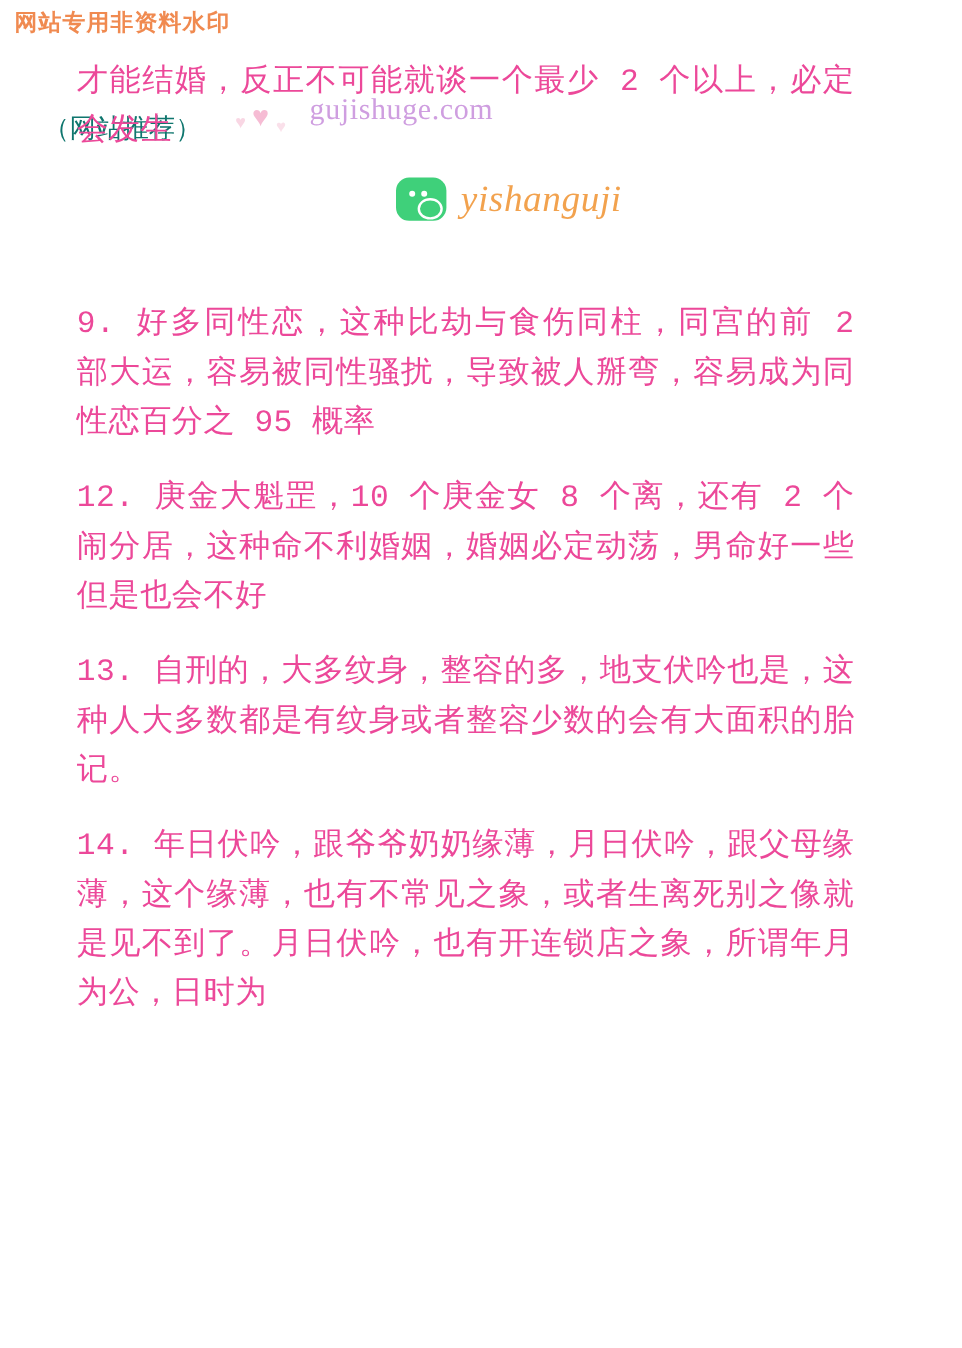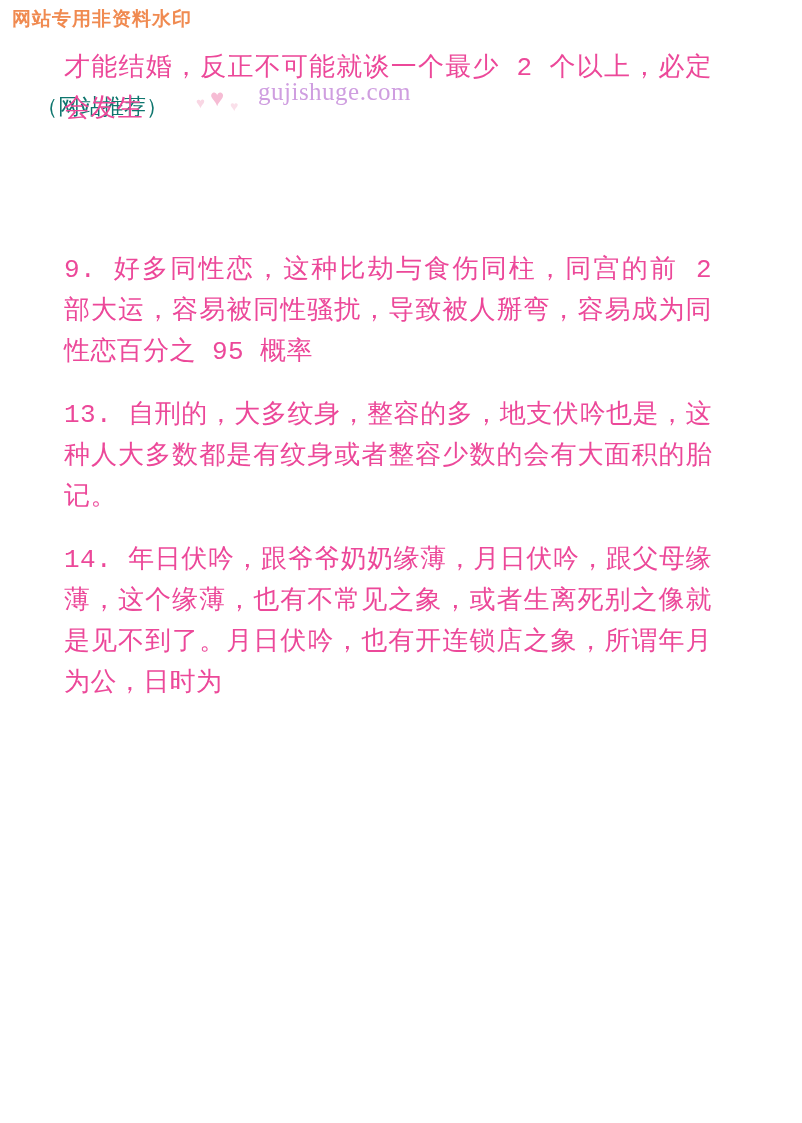--- a/index.html
+++ b/index.html
@@ -143,21 +143,26 @@
   <div class="wm-recommend">（网站推荐）</div>
 
   <div class="wm-heart">
     <span class="h h1">♥</span>
     <span class="h h2">♥</span>
     <span class="h h3">♥</span>
   </div>
 
   <div class="wm-domain">gujishuge.com</div>
 
+  <div class="wm-wechat-row">
+    <span class="wechat-badge"></span>
+    <span class="wm-wechat-id">yishanguji</span>
+  </div>
 
   <div class="content">
     <p class="para first">才能结婚，反正不可能就谈一个最少 2 个以上，必定会发生</p>
     <p class="para">9. 好多同性恋，这种比劫与食伤同柱，同宫的前 2 部大运，容易被同性骚扰，导致被人掰弯，容易成为同性恋百分之 95 概率</p>
+    <p class="para">12. 庚金大魁罡，10 个庚金女 8 个离，还有 2 个闹分居，这种命不利婚姻，婚姻必定动荡，男命好一些但是也会不好</p>
     <p class="para">13. 自刑的，大多纹身，整容的多，地支伏吟也是，这种人大多数都是有纹身或者整容少数的会有大面积的胎记。</p>
     <p class="para">14. 年日伏吟，跟爷爷奶奶缘薄，月日伏吟，跟父母缘薄，这个缘薄，也有不常见之象，或者生离死别之像就是见不到了。月日伏吟，也有开连锁店之象，所谓年月为公，日时为</p>
   </div>
 
 </div>
 
 </body></html>

